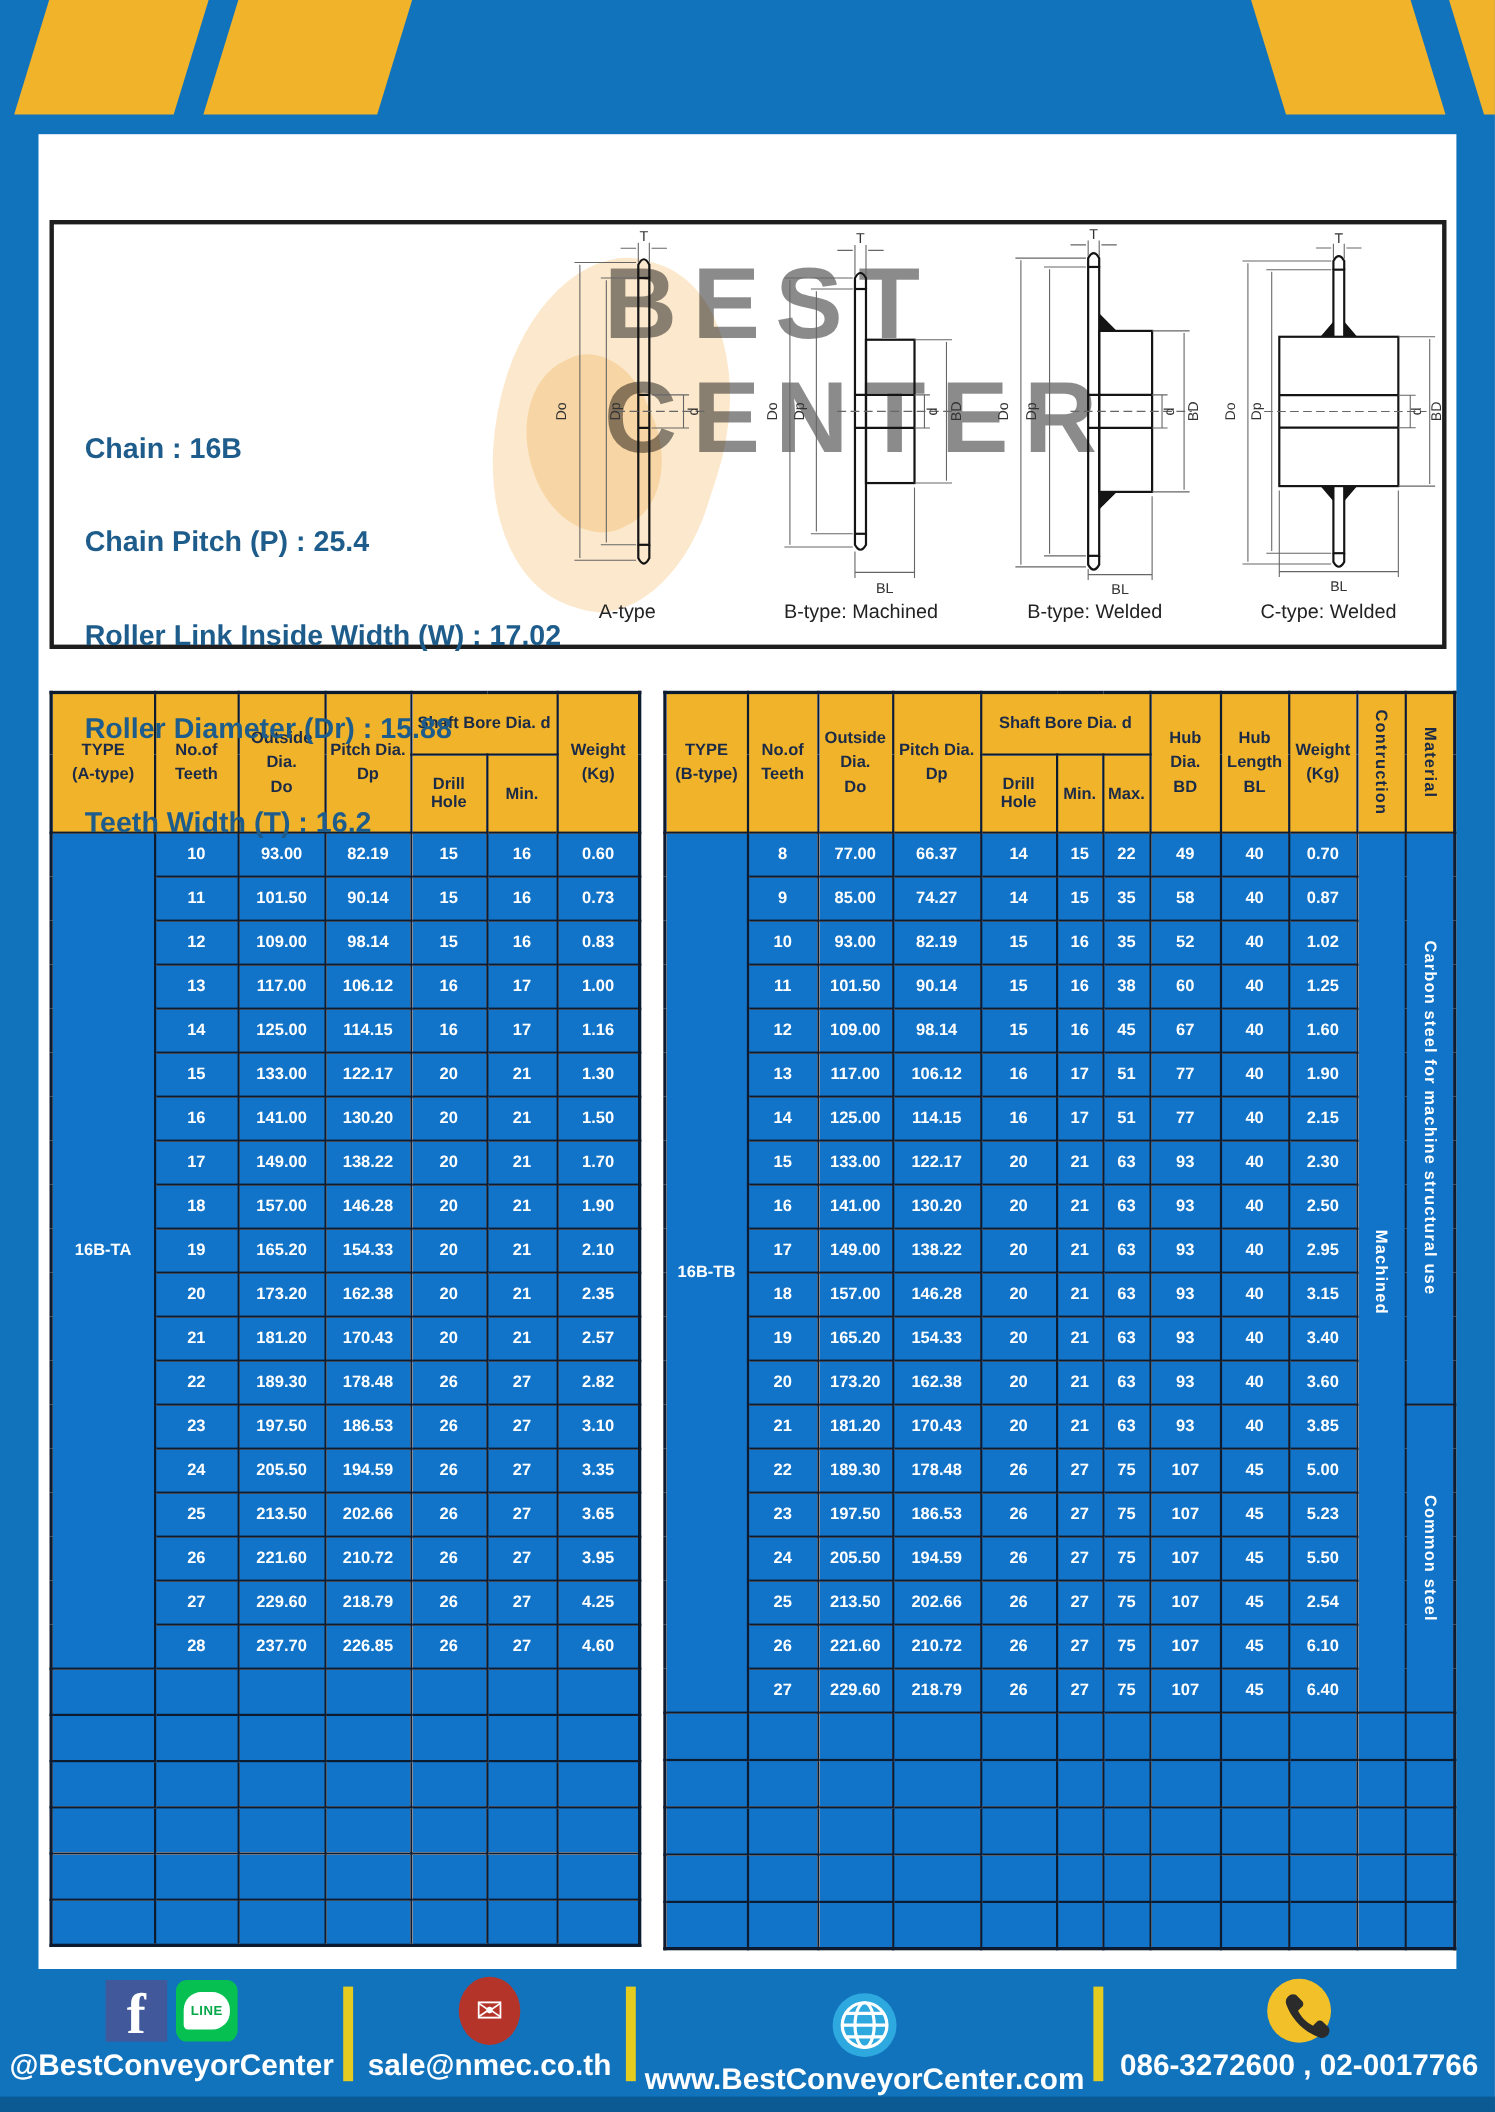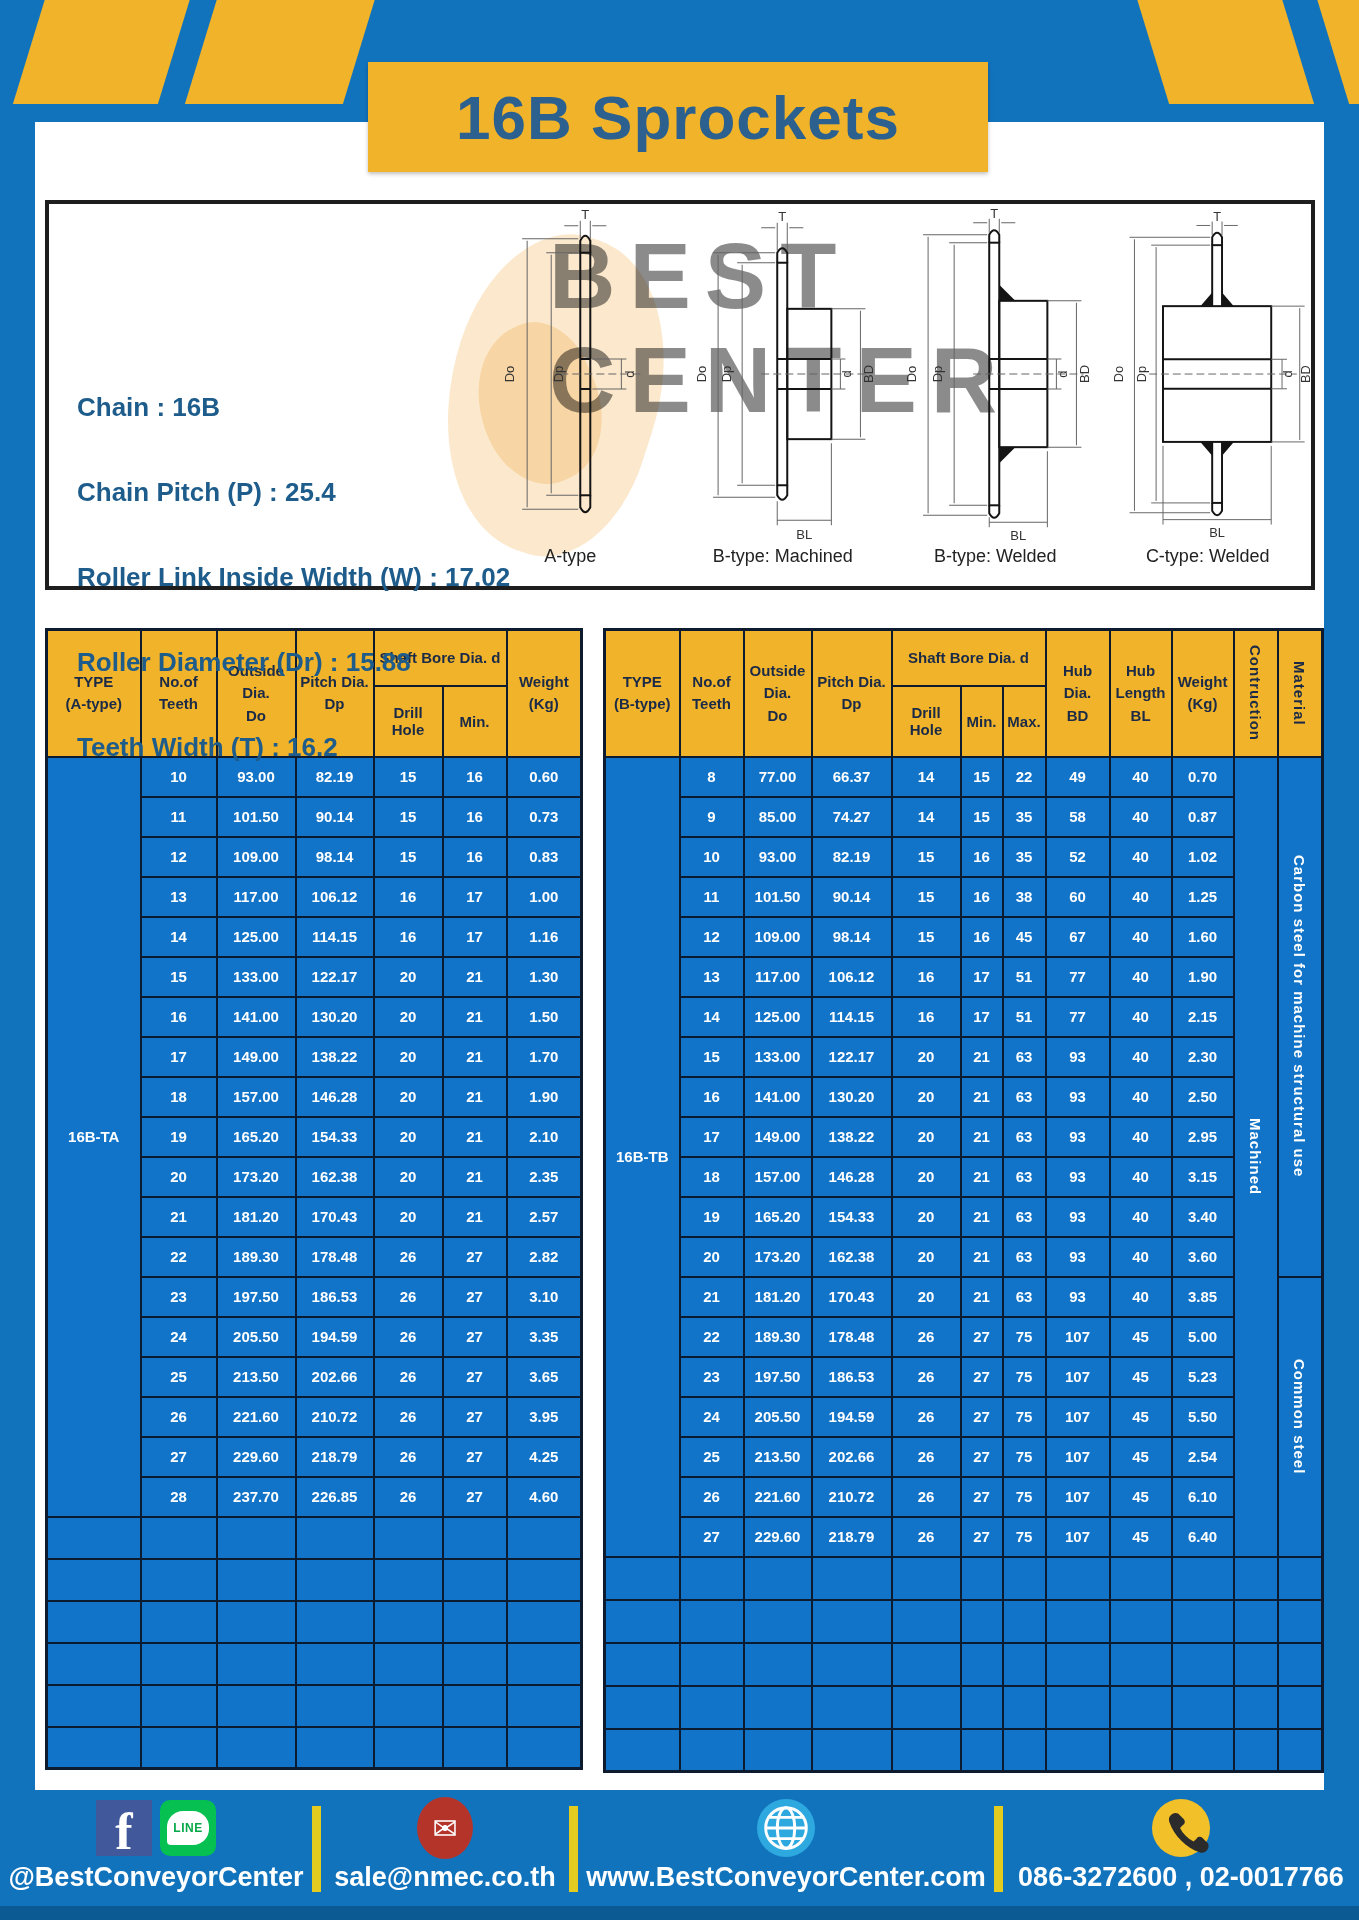--- a/index.html
+++ b/index.html
@@ -49,21 +49,21 @@
   thead th span{display:block;line-height:1.5;}
   tbody td{background:#1174c8;color:#ffffff;font-size:15px;font-weight:bold;text-align:center;height:40px;padding:0;}
   tr.empty-a td{height:42px;}
   tr.empty-b td{height:43px;}
   th.vert, td.vert{writing-mode:vertical-rl;text-orientation:mixed;letter-spacing:1px;}
   td.vert{font-weight:bold;}
 
   
   .footer{position:absolute;left:0;top:1792px;width:1359px;height:114px;display:flex;align-items:stretch;}
   .fsec{display:flex;flex-direction:column;align-items:center;justify-content:flex-start;padding-top:4px;}
-  .fs1{width:312px;}.fs2{width:248px;}.fs3{width:416px;}.fs4{flex:1;}
+  .fs1{width:312px;}.fs2{width:248px;}.fs3{width:416px;justify-content:flex-end;}.fs4{flex:1;}
   .vbar{width:9px;height:86px;background:#e3cc1f;align-self:center;}
   .ficons{height:64px;display:flex;align-items:center;gap:8px;}
   .flabel{font-size:27px;font-weight:bold;color:#fff;margin-top:2px;white-space:nowrap;}
   .icon-fb{width:56px;height:56px;background:#41589b;color:#fff;display:flex;align-items:flex-end;justify-content:center;font-family:"Liberation Serif",serif;font-weight:bold;font-size:52px;line-height:.92;}
   .icon-line{width:56px;height:56px;background:#06c151;border-radius:10px;display:flex;align-items:center;justify-content:center;}
   .line-bubble{width:42px;height:34px;background:#fff;border-radius:16px 16px 16px 4px;display:flex;align-items:center;justify-content:center;color:#06a84a;font-weight:bold;font-size:12px;letter-spacing:.5px;}
   .icon-mail{width:56px;height:62px;background:#b5342a;border-radius:50%;display:flex;align-items:center;justify-content:center;color:#fff;font-size:30px;}
   .icon-globe,.icon-phone{width:60px;height:60px;}
   .footer-strip{position:absolute;left:0;bottom:0;width:1359px;height:14px;background:#0b5a94;}
 </style>
@@ -74,23 +74,20 @@
 
   <div class="topbar">
     <div class="stripe s1"></div>
     <div class="stripe s2"></div>
     <div class="stripe s3"></div>
     <div class="stripe s4"></div>
   </div>
 
   <div class="white-area"></div>
 
-  <div class="banner">
-    <h1>16B Sprockets</h1>
-  </div>
 
   <div class="diagram-box">
     <div class="wm-blob"></div>
     <div class="wm-blob2"></div>
     <div class="watermark">
       <div class="wm-line">BEST</div>
       <div class="wm-line">CENTER</div>
     </div>
 
     <div class="specs">

